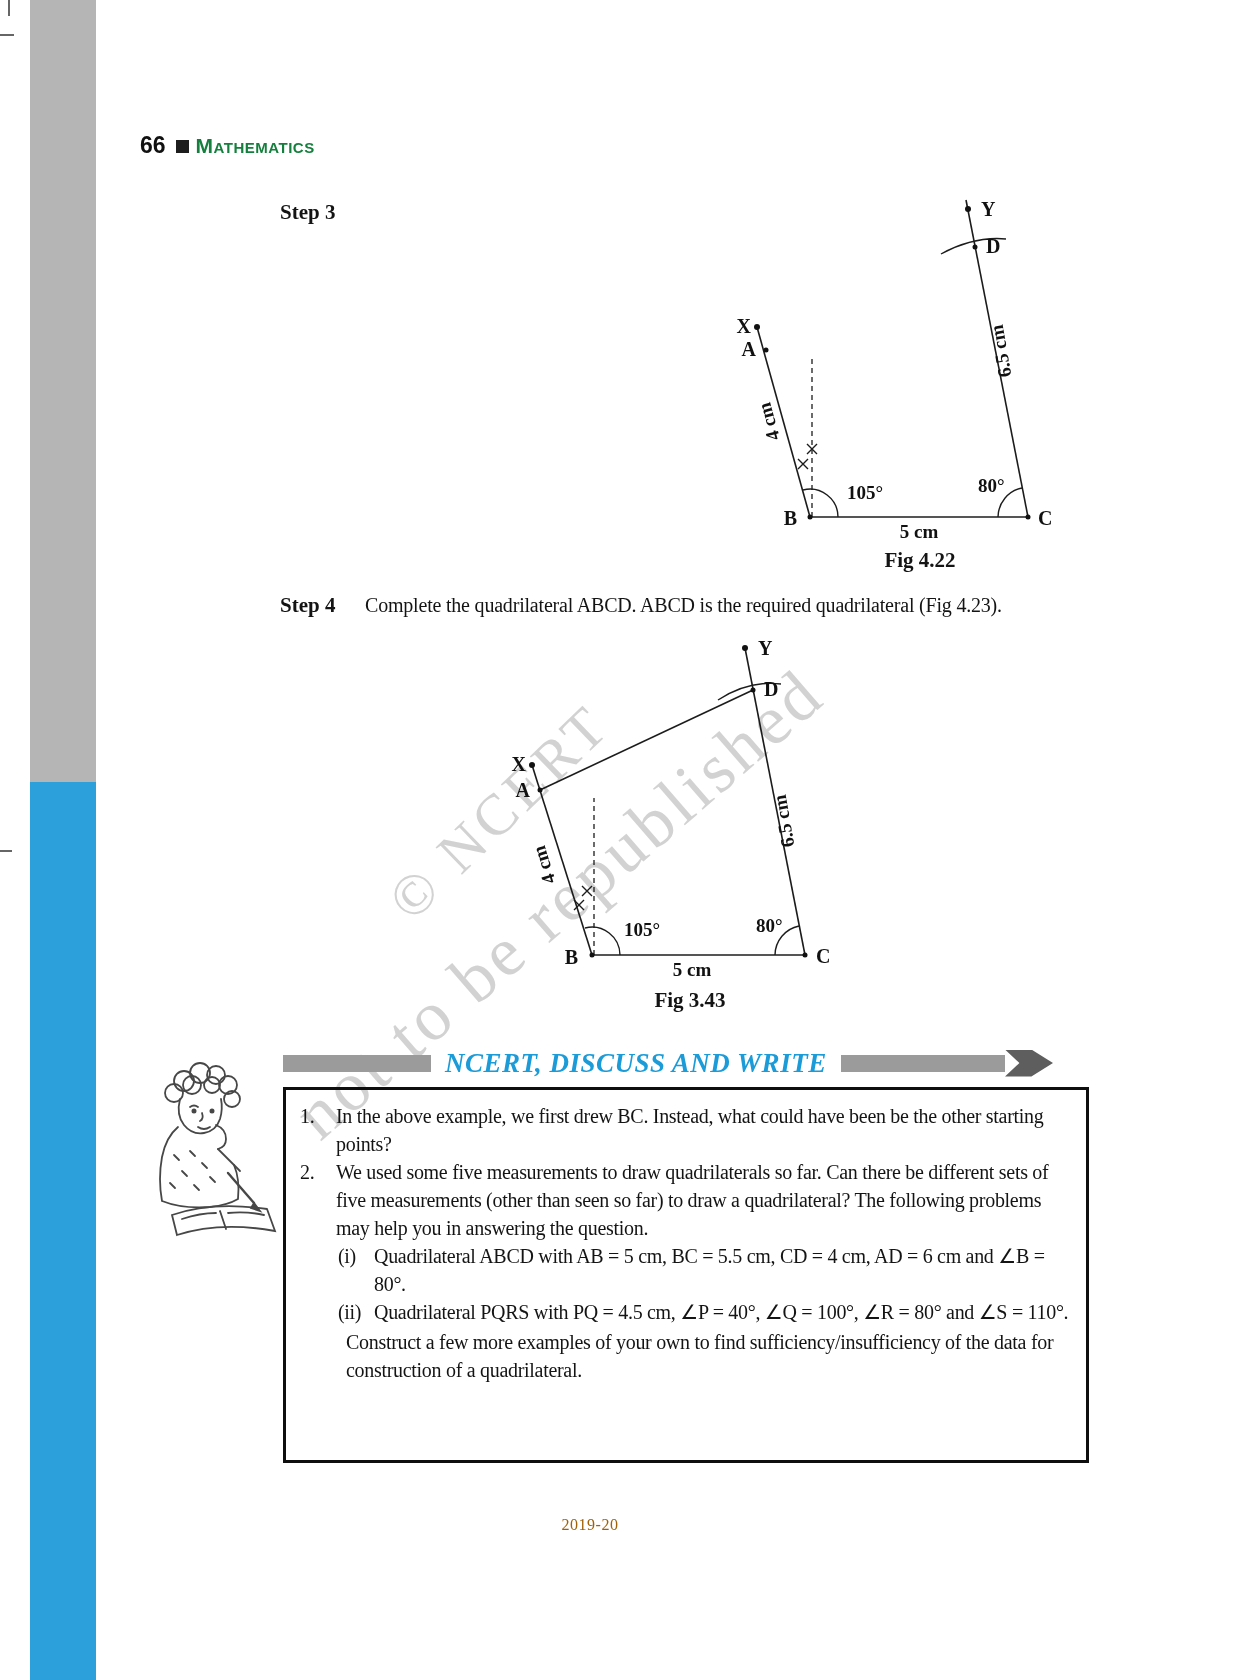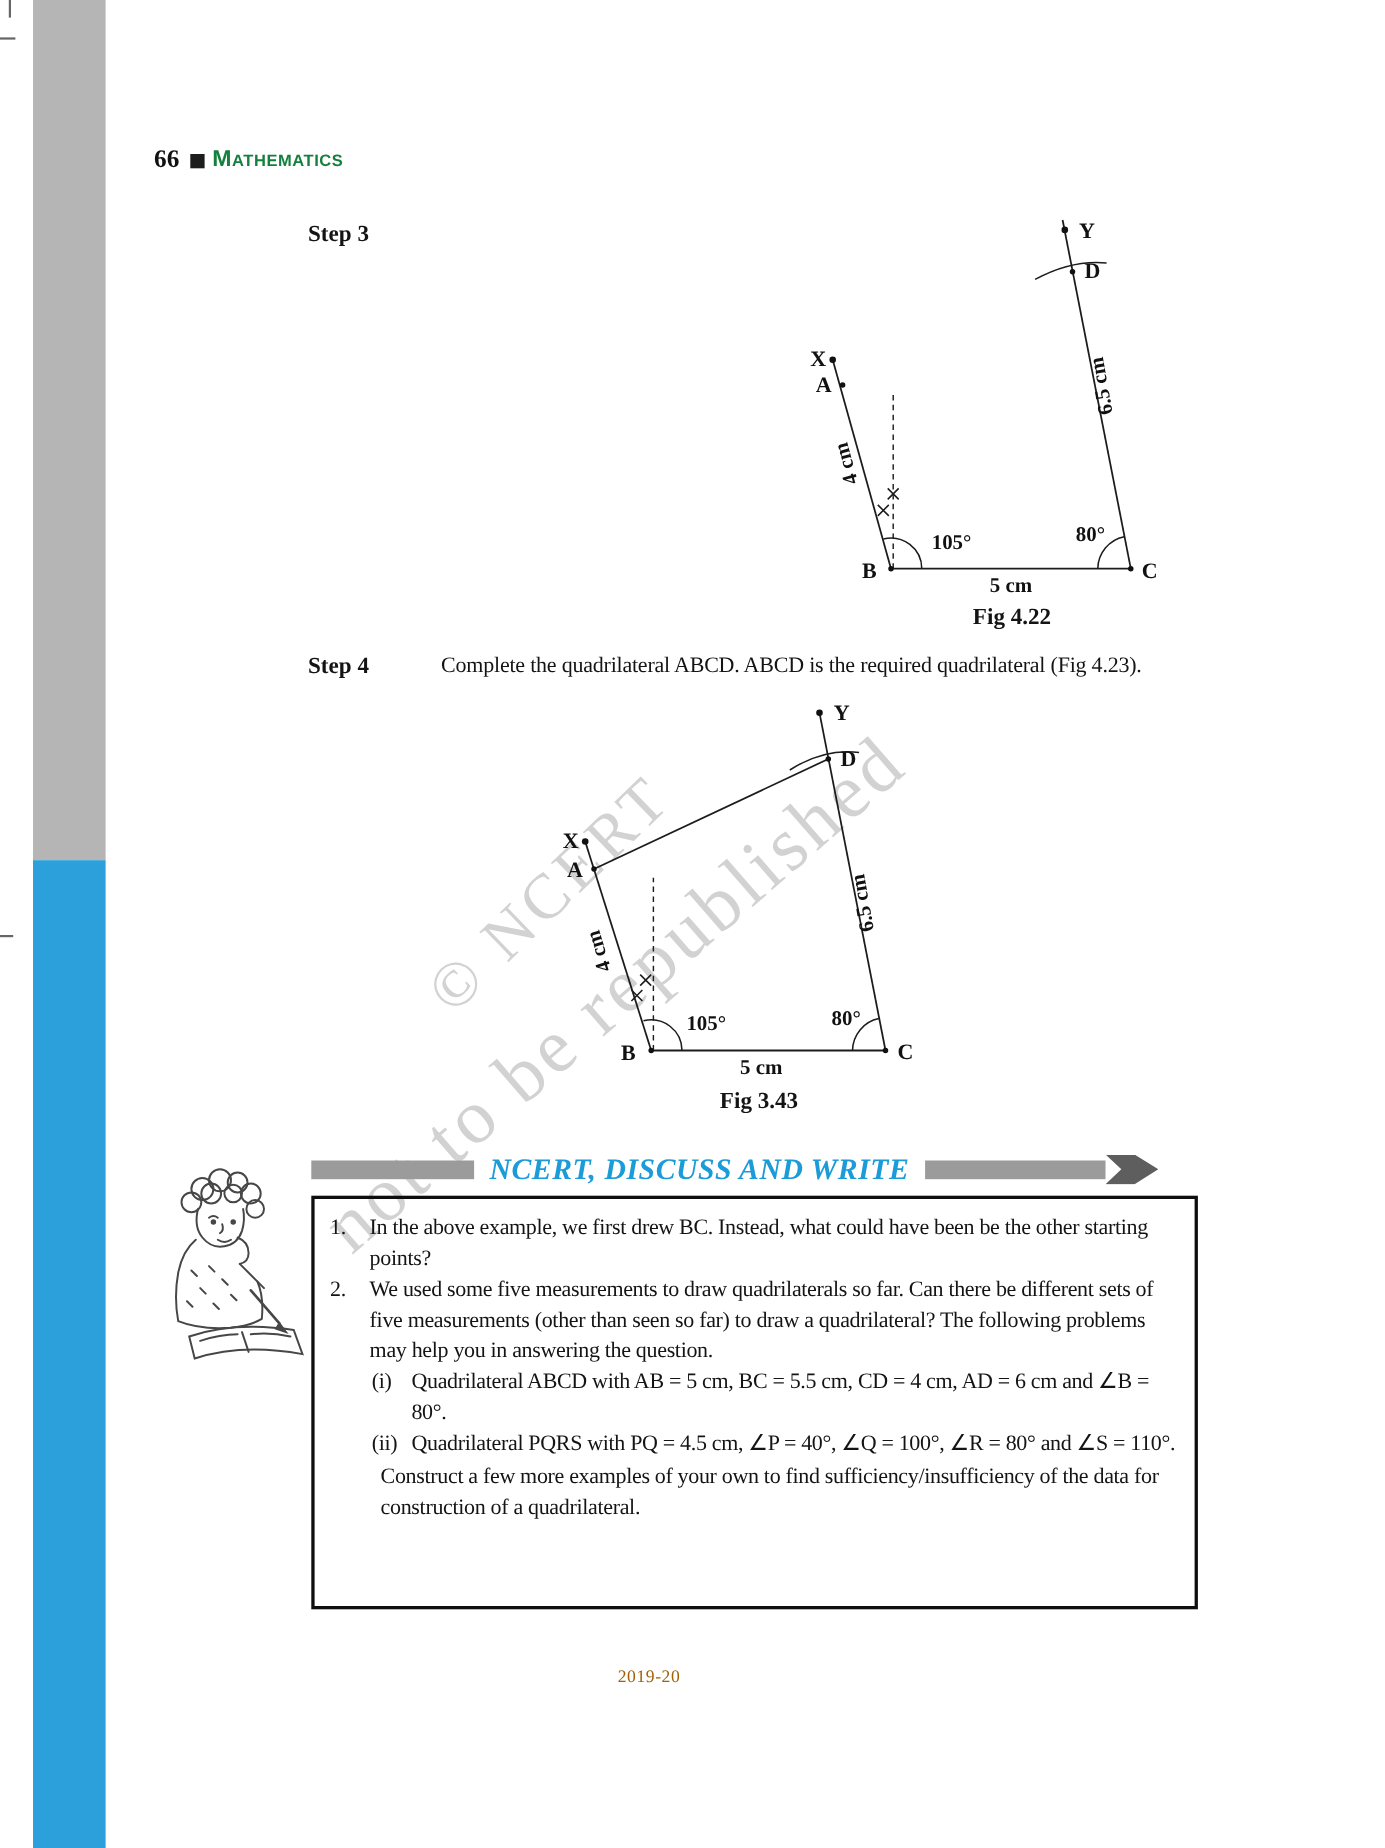--- a/index.html
+++ b/index.html
@@ -17,27 +17,27 @@
     position:absolute;z-index:0;color:#c7c7c7;opacity:.8;white-space:nowrap;
     font-family:"Liberation Serif", serif;transform-origin:0 50%;
   }
   .wm1{left:398px;top:876px;font-size:58px;letter-spacing:5px;transform:rotate(-44deg);}
   .wm2{left:305px;top:1085px;font-size:70px;letter-spacing:4px;transform:rotate(-41deg);}
   
   .main{position:absolute;inset:0;z-index:2;}
   
   .page-header{position:absolute;left:140px;top:132px;display:flex;align-items:center;
     font-family:"Liberation Sans", sans-serif;}
-  .page-num{font-size:23px;font-weight:bold;color:#111;font-family:Liberation Serif, serif;}
+  .page-num{font-size:23px;font-weight:bold;color:#111;}
   .header-marker{width:13px;height:13px;background:#1d1d1d;margin:2px 7px 0 10px;}
   .subject{font-size:21px;font-weight:600;font-variant:small-caps;letter-spacing:.5px;color:#15803d;}
   
   .step{position:absolute;display:flex;font-size:21px;line-height:28px;}
   .step3{left:280px;top:198px;width:500px;}
-  .step4{left:280px;top:591px;width:960px;gap:36px;}
+  .step4{left:280px;top:591px;width:960px;}
   .step-label{font-weight:bold;width:85px;flex:none;}
   .step3 .step-text{width:395px;}
   .step4 .step-text{white-space:nowrap;font-size:20px;letter-spacing:-0.2px;}
   
   .fig{position:absolute;}
   .fig-422{left:735px;top:192px;}
   .fig-423{left:490px;top:638px;}
   .fig svg line,.fig svg path{stroke:#1c1c1c;fill:none;}
   .fig svg text{font-family:"Liberation Serif", serif;font-weight:bold;fill:#111;font-size:20px;}
   .fig svg text.meas{font-size:19px;}

